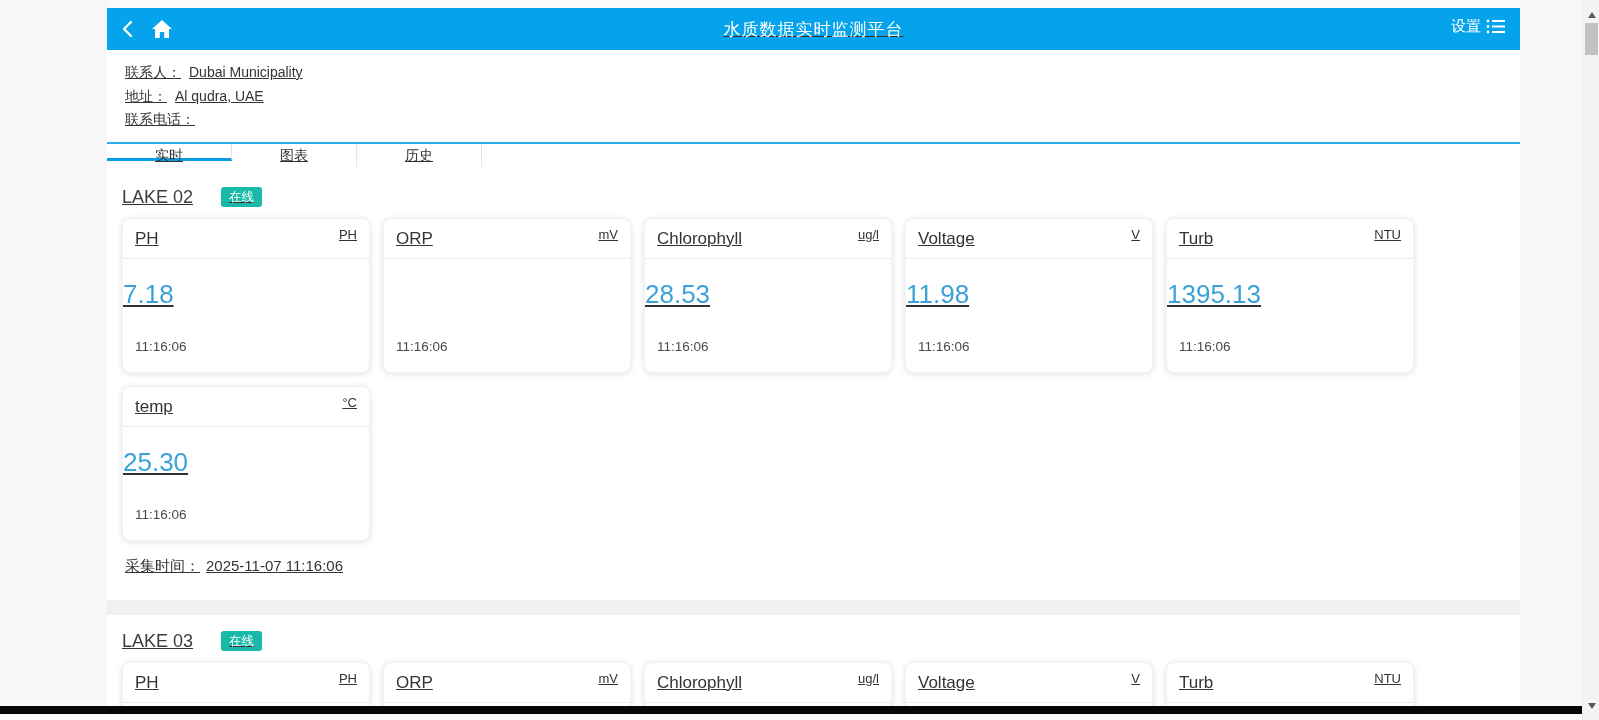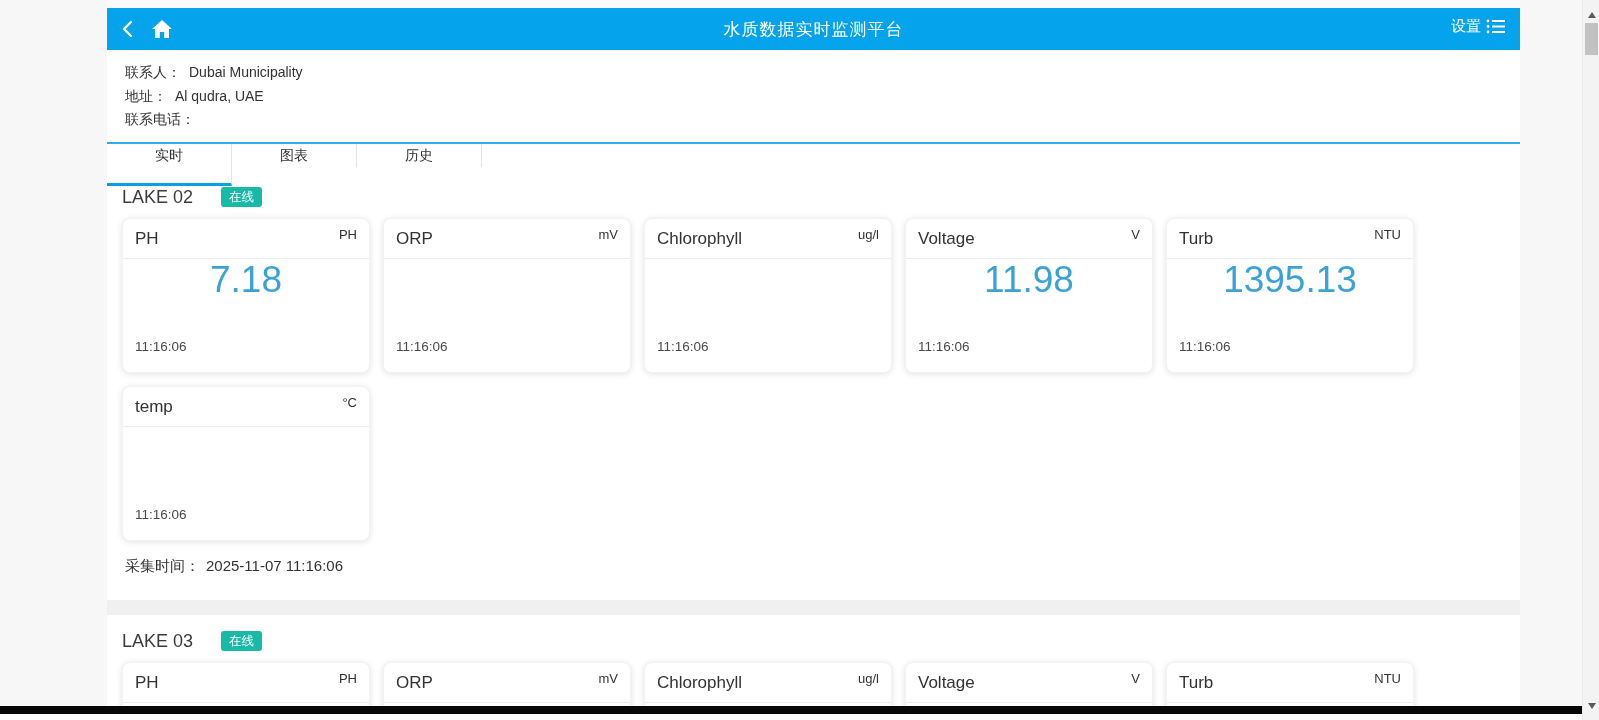--- a/index.html
+++ b/index.html
@@ -13,20 +13,21 @@
     font-family:"Liberation Sans","DejaVu Sans",sans-serif;
     background:#f7f7f7;
     position:relative;
     color:#333;
   }
   .container{
     position:absolute;
     left:107px;top:0;
     width:1413px;height:720px;
     background:#c2410c;
+    text-decoration:underline;
   }
   .top-gap{height:8px;background:#fafafa;}
   
   .topbar{
     height:42px;
     background:var(--accent);
     position:relative;
     display:flex;align-items:center;justify-content:center;
   }
   .topbar-left{
@@ -58,21 +59,21 @@
   .tabs{
     display:flex;align-items:flex-start;
     height:27px;background:#fff;
   }
   .tab{
     width:125px;height:23px;line-height:22px;
     text-align:center;font-size:14px;color:#333;
     background:#fff;border-right:1px solid #e4e4e4;
     cursor:pointer;
   }
-  .tab.active{border-bottom:3px solid #0a9fe2;height:42px;}
+  .tab.active{border-bottom:3px solid #0a9fe2;height:17px;}
   
   .station{background:#fff;padding:8px 15px 24px 15px;}
   .station-head{
     display:flex;align-items:center;gap:28px;
     margin:8px 0 10px 0;
   }
   .station-name{font-size:18px;color:#3c3c3c;}
   .badge{
     background:var(--badge-teal);color:#fff;
     font-size:12.5px;line-height:1;
@@ -87,22 +88,23 @@
   }
   .card-head{
     display:flex;justify-content:space-between;
     padding:8px 12px 4px 12px;
     border-bottom:1px solid #ececec;
     height:40px;
   }
   .card-name{font-size:17px;color:#333;align-self:flex-start;margin-top:2px;}
   .card-unit{font-size:13px;color:#333;}
   .card-value{
-    text-align:center;
-    font-size:37px;color:var(--value-blue);
+    text-align:left;
+    font-size:26px;color:var(--value-blue);
+    margin-top:20px;
   }
   .card-time{
     position:absolute;left:12px;bottom:18px;
     font-size:13.5px;color:#4a4a4a;
   }
   .collect{
     margin-top:16px;padding-left:3px;
     font-size:15px;color:#333;
   }
   .collect .val{margin-left:6px;}
@@ -212,20 +214,21 @@
               <span class="card-name">ORP</span>
               <span class="card-unit">mV</span>
             </div>
             <div class="card-time">11:16:06</div>
           </div>
           <div class="card">
             <div class="card-head">
               <span class="card-name">Chlorophyll</span>
               <span class="card-unit">ug/l</span>
             </div>
+            <div class="card-value">28.53</div>
             <div class="card-time">11:16:06</div>
           </div>
           <div class="card">
             <div class="card-head">
               <span class="card-name">Voltage</span>
               <span class="card-unit">V</span>
             </div>
             <div class="card-value">11.98</div>
             <div class="card-time">11:16:06</div>
           </div>
@@ -235,20 +238,21 @@
               <span class="card-unit">NTU</span>
             </div>
             <div class="card-value">1395.13</div>
             <div class="card-time">11:16:06</div>
           </div>
           <div class="card">
             <div class="card-head">
               <span class="card-name">temp</span>
               <span class="card-unit">°C</span>
             </div>
+            <div class="card-value">25.30</div>
             <div class="card-time">11:16:06</div>
           </div>
         </div>
         <div class="collect"><span class="lbl">采集时间：</span><span class="val">2025-11-07 11:16:06</span></div>
       </section>
       <div class="section-gap"></div>
       <section class="station">
         <div class="station-head">
           <span class="station-name">LAKE 03</span>
           <span class="badge">在线</span>

